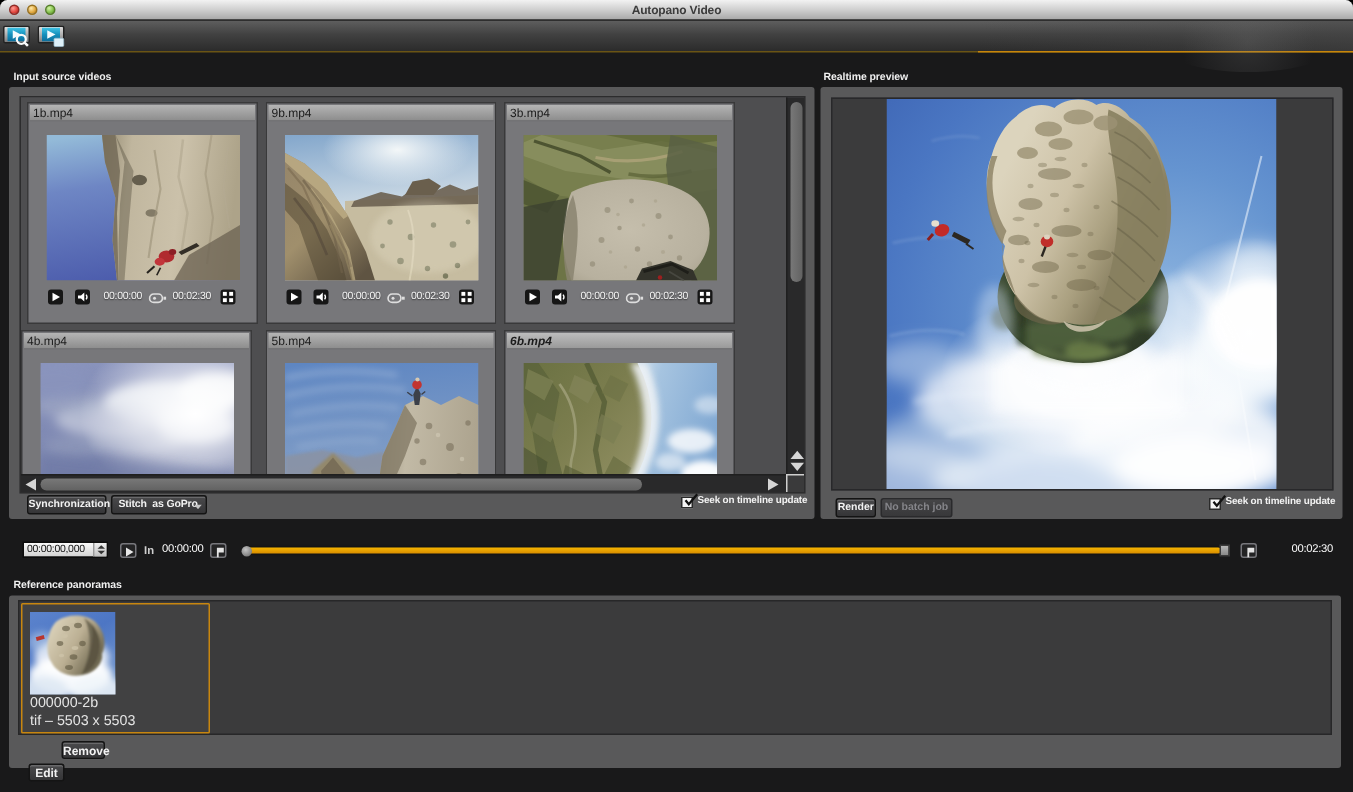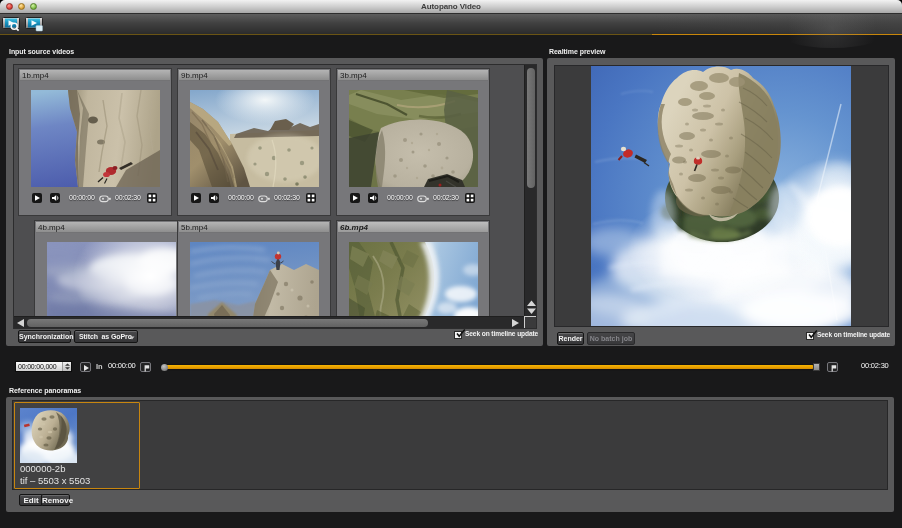--- a/index.html
+++ b/index.html
@@ -343,21 +343,21 @@
               <g fill="#fff">
                 <rect x="1.6" y="1.6" width="2.6" height="2.6"></rect>
                 <rect x="5.8" y="1.6" width="2.6" height="2.6"></rect>
                 <rect x="1.6" y="5.8" width="2.6" height="2.6"></rect>
                 <rect x="5.8" y="5.8" width="2.6" height="2.6"></rect>
               </g>
             </svg>
           </div>
         </div>
   </div>
-  <div class="cell" style="left:20px; top:155px;">
+  <div class="cell" style="left:0; top:155px;">
     <div class="chead" style="">4b.mp4</div>
     <div class="cimg">
           <svg width="129" height="97" viewBox="0 0 129 97">
 <defs>
 <linearGradient id="t4sky" x1="0.15" y1="0" x2="0.4" y2="1">
                 <stop offset="0" stop-color="#8a94bd"></stop>
                 <stop offset="0.55" stop-color="#7d87b1"></stop>
                 <stop offset="1" stop-color="#6d77a2"></stop>
               </linearGradient>
 <radialGradient id="t4glow" cx="0.8" cy="0.35" r="0.6">
@@ -770,15 +770,15 @@
             <ellipse cx="23" cy="16" rx="2.2" ry="1.3"></ellipse>
             <ellipse cx="30" cy="24" rx="2.2" ry="1.3"></ellipse>
             <ellipse cx="21" cy="29" rx="1.8" ry="1.2"></ellipse>
             <ellipse cx="28" cy="6" rx="2.4" ry="1.4"></ellipse>
           </g>
 <rect x="4" y="16" width="5.5" height="2.6" fill="#b8352e" transform="rotate(-15 7 17)"></rect>
 </svg></div>
     <div class="reftxt" style="top:60px;">000000-2b</div>
     <div class="reftxt" style="top:72px;text-align:center;">tif – 5503 x 5503</div>
   </div>
-  <div class="btn" style="left:19px; top:494px; width:24px; height:12px; font-size:8px;">Edit</div>
+  <div class="btn" style="left:19px; top:509px; width:24px; height:12px; font-size:8px;">Edit</div>
   <div class="btn" style="left:41px; top:494px; width:29px; height:12px; font-size:8px;">Remove</div>
 </div>
 
 </body></html>

